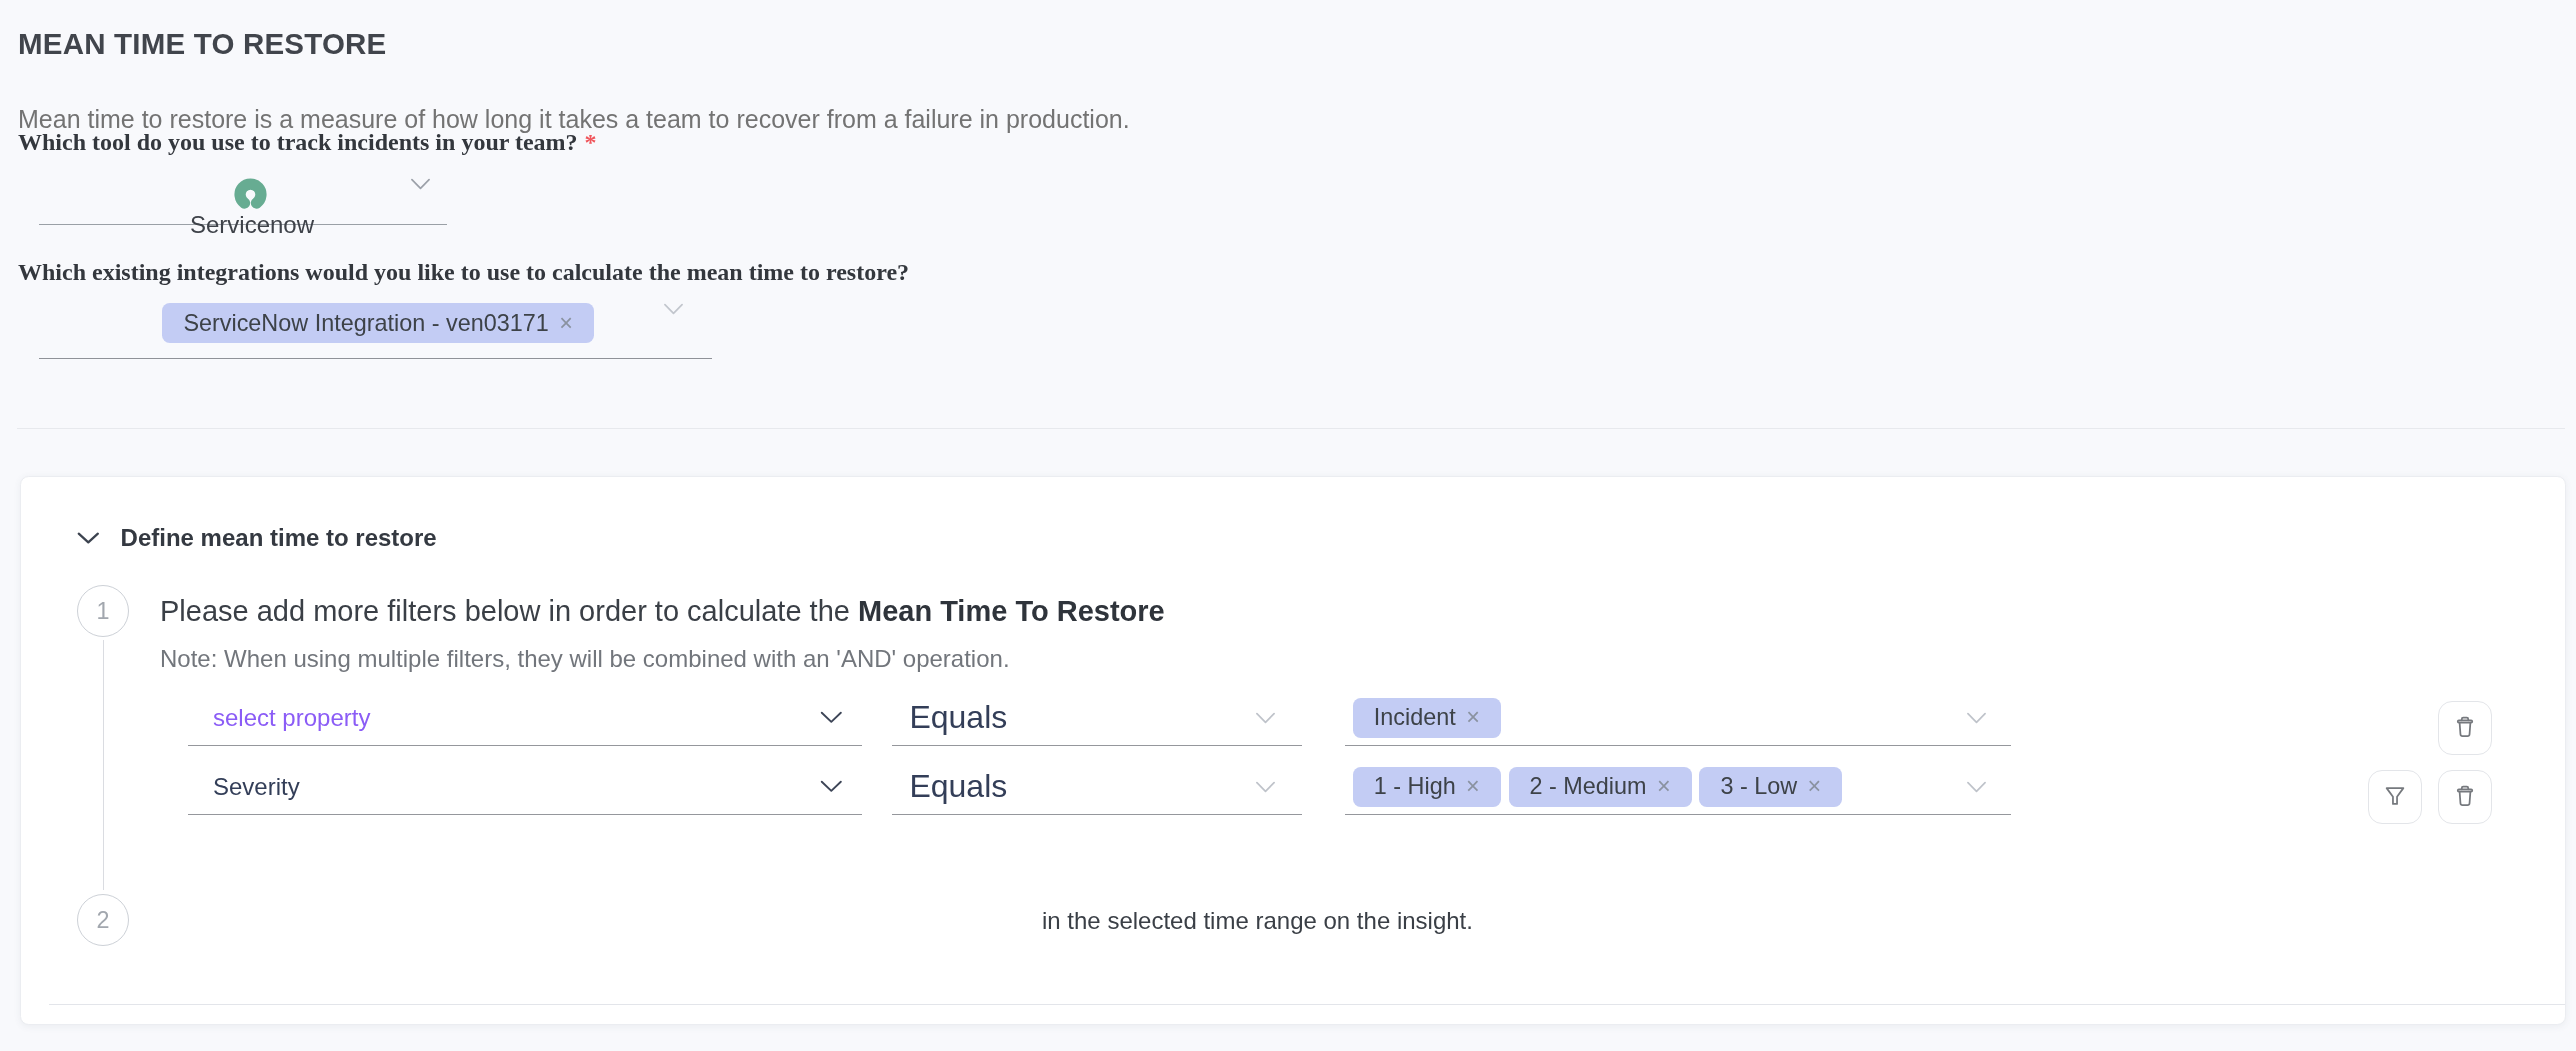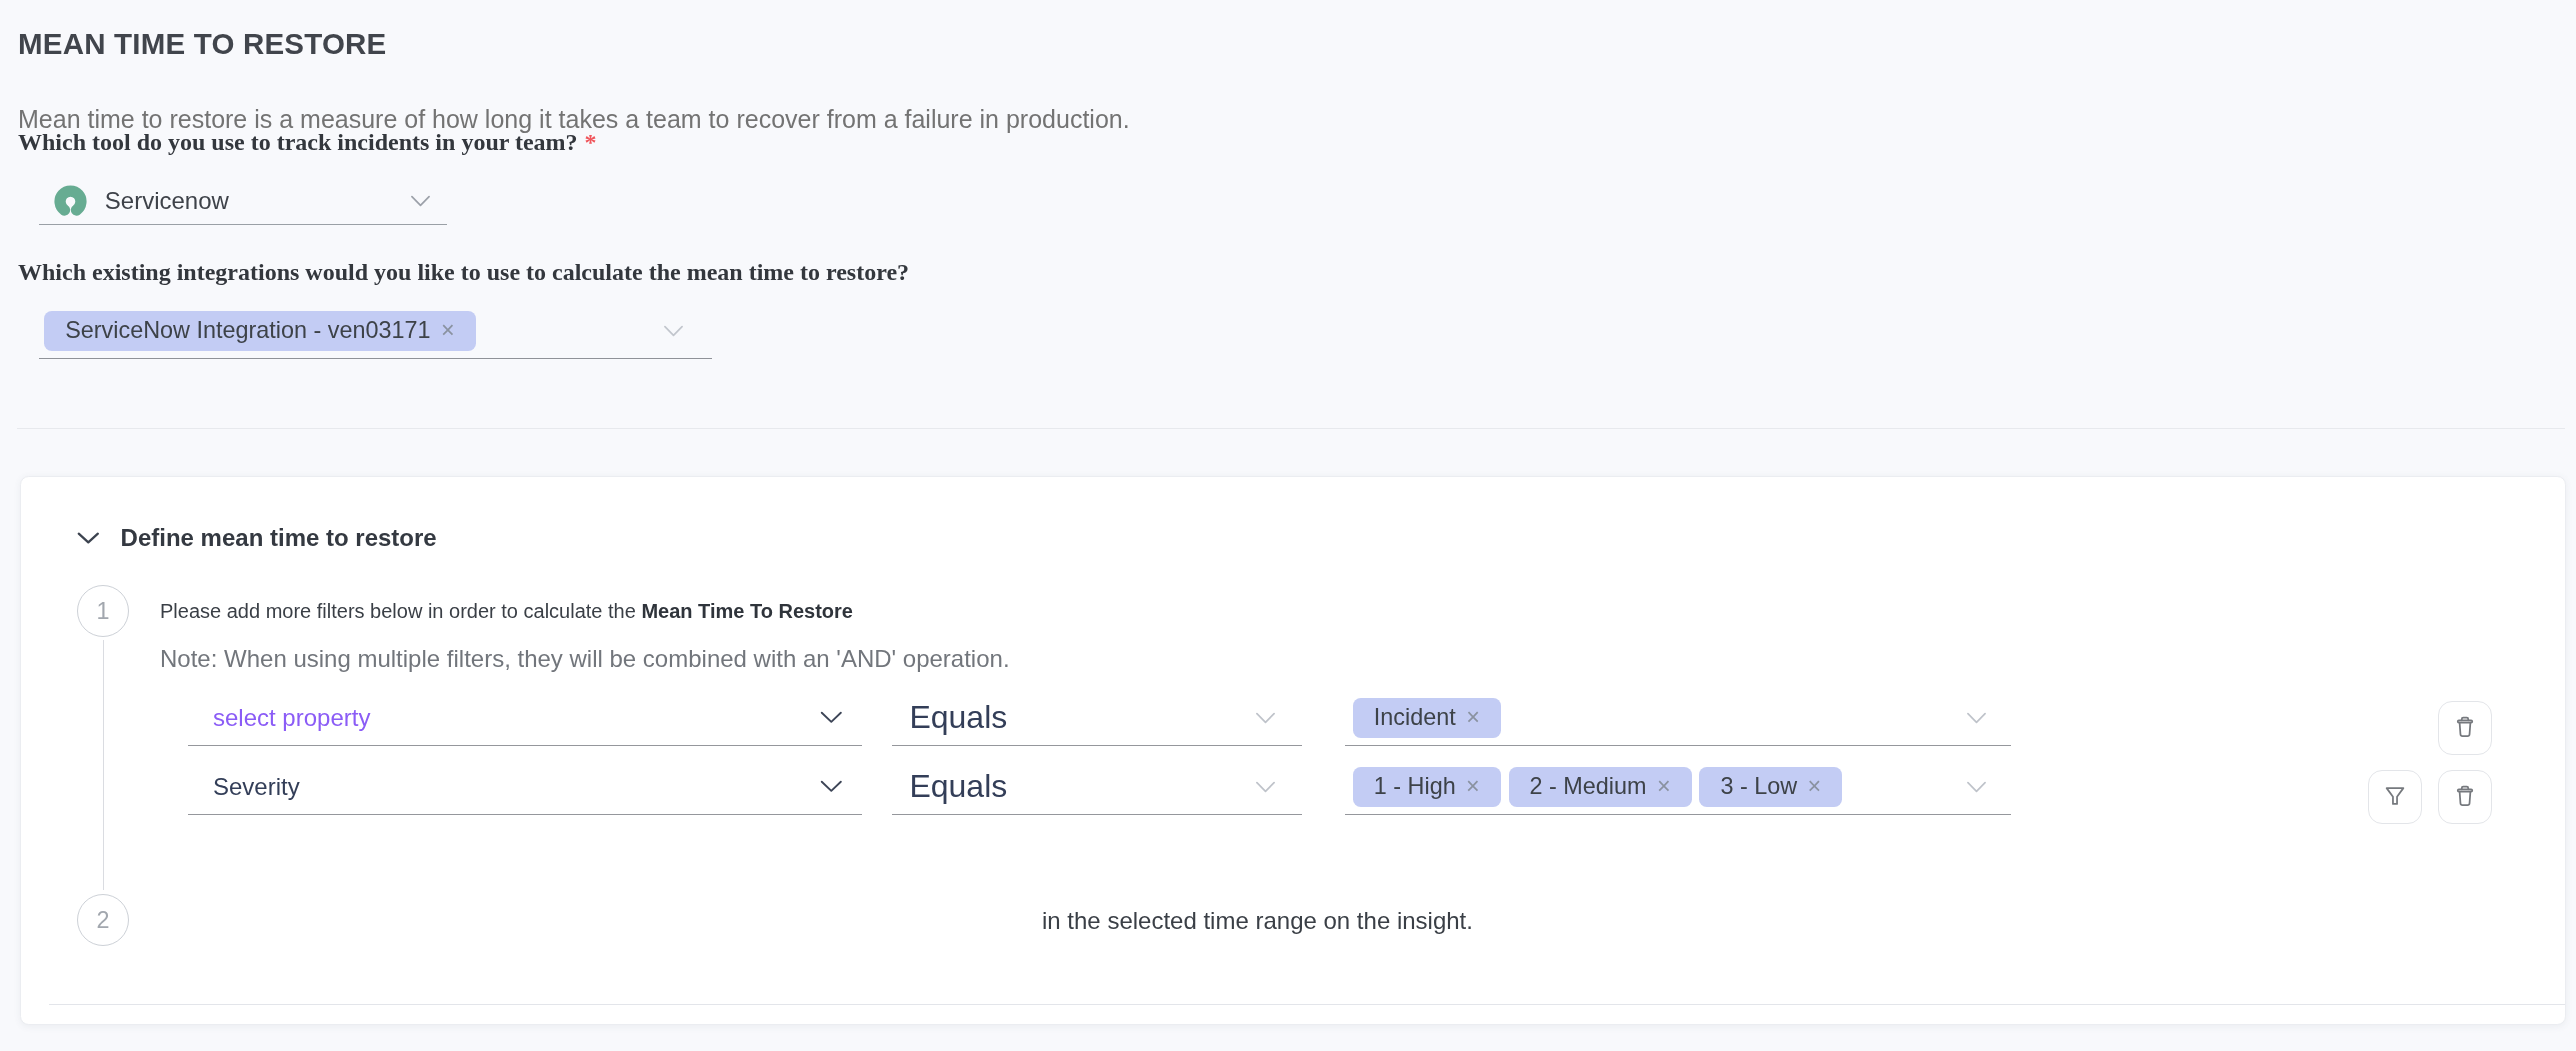--- a/index.html
+++ b/index.html
@@ -33,20 +33,21 @@
   }
   .q1 { top: 128px; }
   .q2 { top: 258px; }
   .req { color: #f0565c; font-weight: 700; margin-left: 7px; }
 
   .u-select {
     border-bottom: 1.7px solid #9aa0a6;
     display: flex; align-items: center;
     box-sizing: border-box;
     cursor: pointer;
+    flex-direction: column;
   }
   .tool-select {
     left: 39px; top: 178px; width: 408px; height: 47px;
   }
   .tool-select .snow-logo { margin-left: 14.8px; width: 33px; height: 33px; flex: 0 0 auto; }
   .tool-select .select-value {
     margin-left: 18px; font-size: 24px; color: #3e4249;
   }
   .chev { position: absolute; }
   .tool-select .chev { right: 15.6px; }
@@ -93,21 +94,21 @@
     display: flex; align-items: center; justify-content: center;
     font-size: 23.4px; color: #a2a7ae; background: #fff;
   }
   .circle-1 { left: 56px; top: 108px; }
   .circle-2 { left: 56px; top: 417px; }
   .connector {
     left: 82px; top: 163px; width: 0; height: 250px;
     border-left: 1.7px solid #dadce1;
   }
 
-  .step1-text { left: 139px; top: 595px; font-size: 20px; line-height: 29.5px; color: #3a3f46; }
+  .step1-text { left: 139px; top: 595px; font-size: 29px; line-height: 29.5px; color: #3a3f46; }
   .step1-text b { color: #2f343b; }
   .card .step1-text { top: 120px; }
   .note-text { left: 139px; top: 167px; font-size: 24px; line-height: 29.5px; color: #72767c; }
 
   .fselect {
     position: absolute;
     border-bottom: 1.7px solid #95979c;
     box-sizing: border-box;
     display: flex; align-items: center;
     cursor: pointer;

